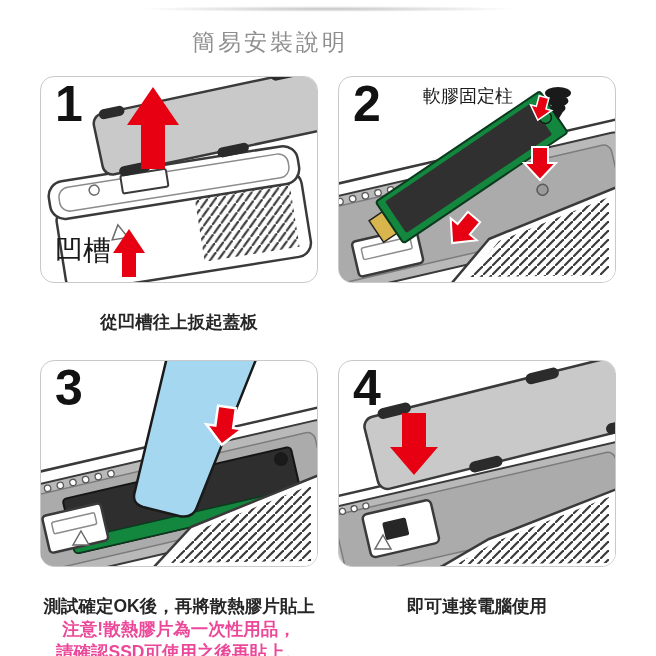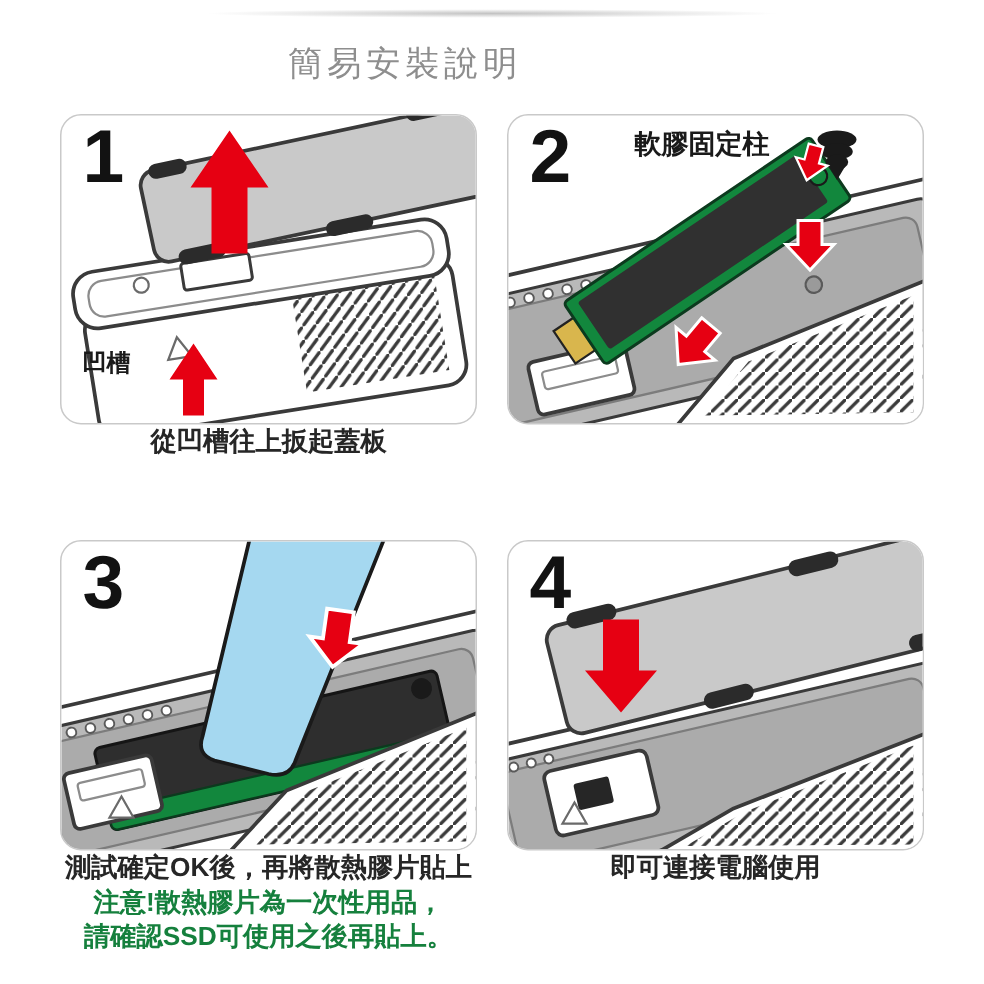--- a/index.html
+++ b/index.html
@@ -9,24 +9,24 @@
     background:radial-gradient(ellipse 50% 50% at 50% 50%, rgba(105,105,105,.40), rgba(255,255,255,0) 72%)}
   .title{position:absolute;top:27px;left:0;width:540px;text-align:center;
     font-size:23px;letter-spacing:3px;color:#8e8e8e;font-weight:500}
   .grid{position:absolute;left:40px;top:76px;display:grid;
     grid-template-columns:278px 278px;column-gap:20px;grid-template-rows:284px auto}
   .cell{width:278px}
   .panel{position:relative;width:278px;height:207px;border:1.5px solid #c9c9c9;
     border-radius:14px;overflow:hidden;background:#fff}
   .panel svg{position:absolute;left:0;top:0;width:278px;height:207px}
   .step-num{position:absolute;top:1px;left:14px;font-size:50px;font-weight:700;color:#121212;line-height:1.05}
-  .groove-label{position:absolute;left:14px;top:155px;font-size:16px;color:#1a1a1a;font-weight:700}
-  .post-label{position:absolute;left:84px;top:7px;font-size:18px;color:#1a1a1a;font-weight:700}
-  .caption{margin-top:0;text-align:center;font-size:17.5px;line-height:23px;color:#262626;font-weight:600}
-  .warning{color:#15803d}
+  .groove-label{position:absolute;left:14px;top:155px;font-size:28px;color:#1a1a1a;font-weight:400}
+  .post-label{position:absolute;left:84px;top:7px;font-size:18px;color:#1a1a1a;font-weight:400}
+  .caption{margin-top:28px;text-align:center;font-size:17.5px;line-height:23px;color:#262626;font-weight:600}
+  .warning{color:#ec4899}
 </style>
 </head>
 <body>
 
 <div class="top-shadow"></div>
 <h1 class="title">簡易安裝說明</h1>
 
 <div class="grid">
 
   <div class="cell">

